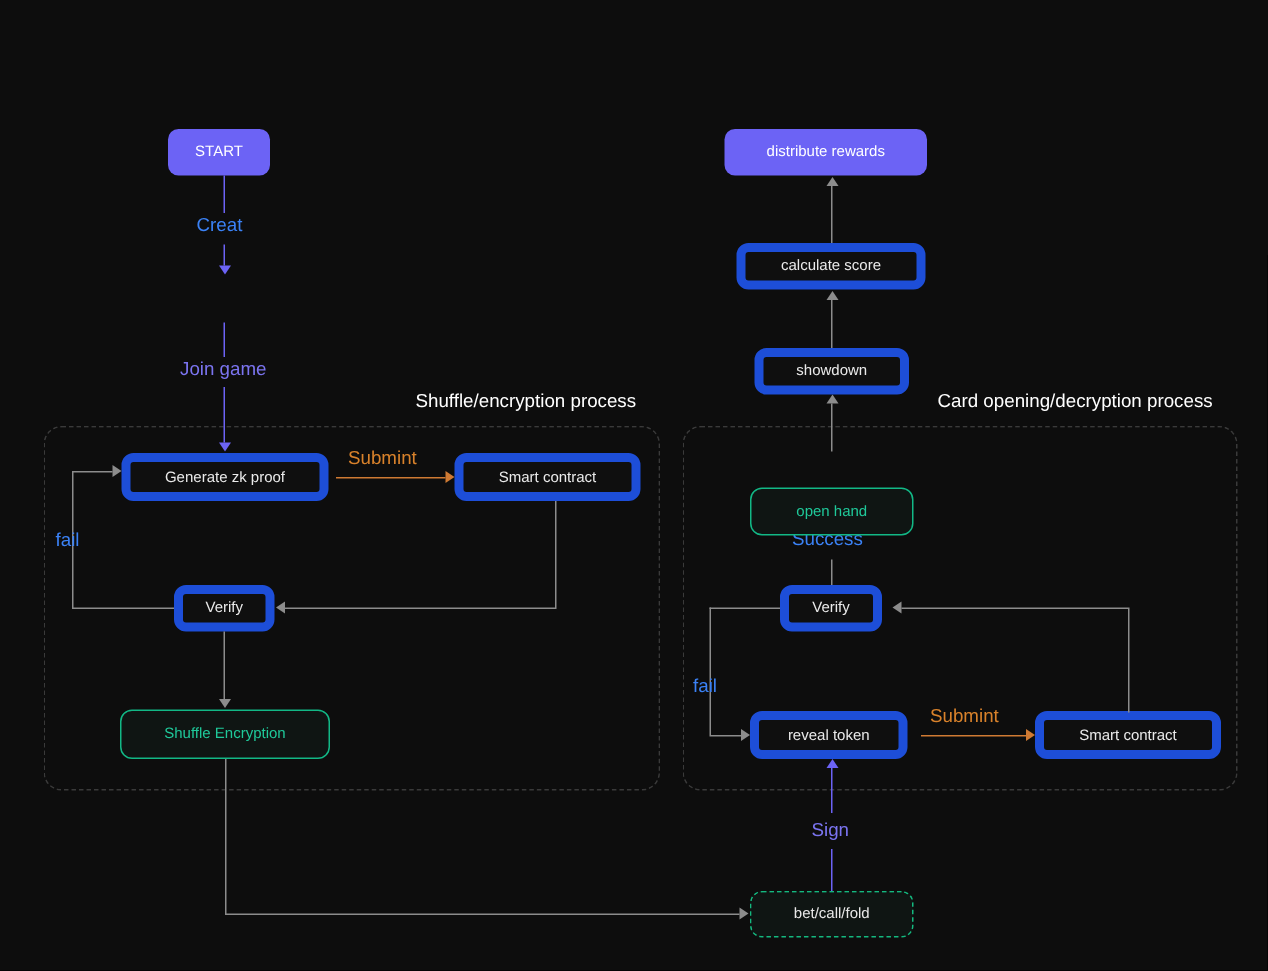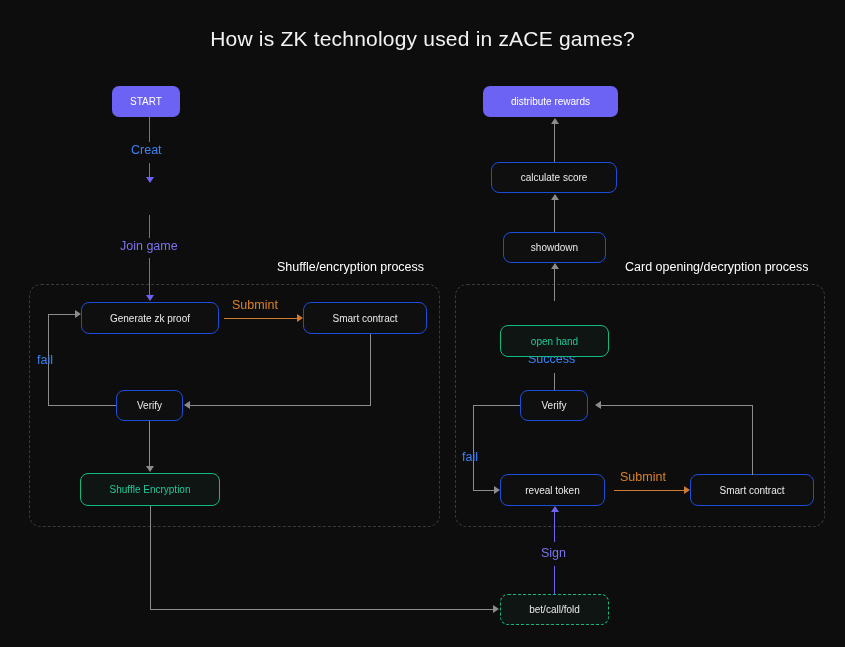--- a/index.html
+++ b/index.html
@@ -50,21 +50,21 @@
     box-sizing: border-box;
     display: flex;
     align-items: center;
     justify-content: center;
     border-radius: 8px;
     font-size: 10px;
     white-space: nowrap;
     color: #eaeaea;
   }
   .node.plain {
-    border: 1px solid #1d4ed8;
+    border: 6px solid #1d4ed8;
     background: #0f0f0f;
   }
   .node.filled {
     background: #6c63f5;
     border: none;
     color: #ffffff;
     border-radius: 7px;
   }
   .node.green {
     border: 1px solid #12b886;
@@ -124,21 +124,20 @@
     color: #3b82f6;
   }
   .elabel.purple { color: #7b74f0; }
   .elabel.orange { color: #d9822b; }
 </style>
 </head>
 <body>
 
 <div id="canvas">
 
-  <div id="title">How is ZK technology used in zACE games?</div>
 
   <div class="group-box" style="left:29px; top:284px; width:411px; height:243px;"></div>
   <div class="group-label" style="left:277px; top:260px;">Shuffle/encryption process</div>
 
   <div class="group-box" style="left:455px; top:284px; width:370px; height:243px;"></div>
   <div class="group-label" style="left:625px; top:260px;">Card opening/decryption process</div>
 
   <div class="node filled" style="left:112px; top:86px; width:68px; height:31px;">START</div>
 
   <div class="ln v purple" style="left:149px; top:117px; width:1px; height:25px;"></div>

